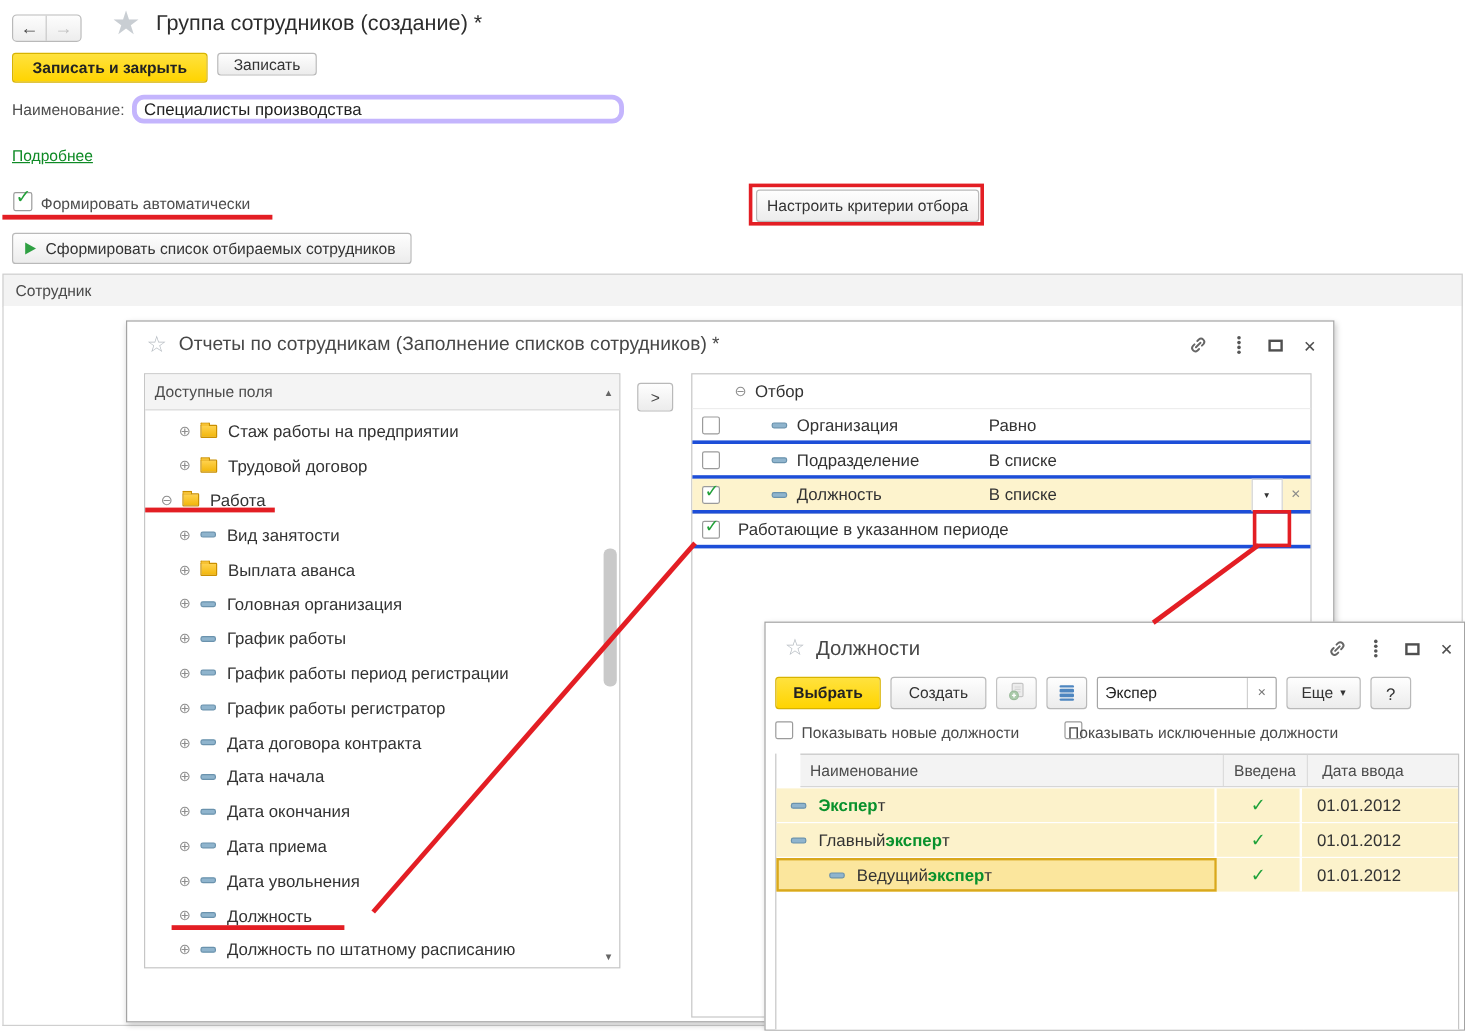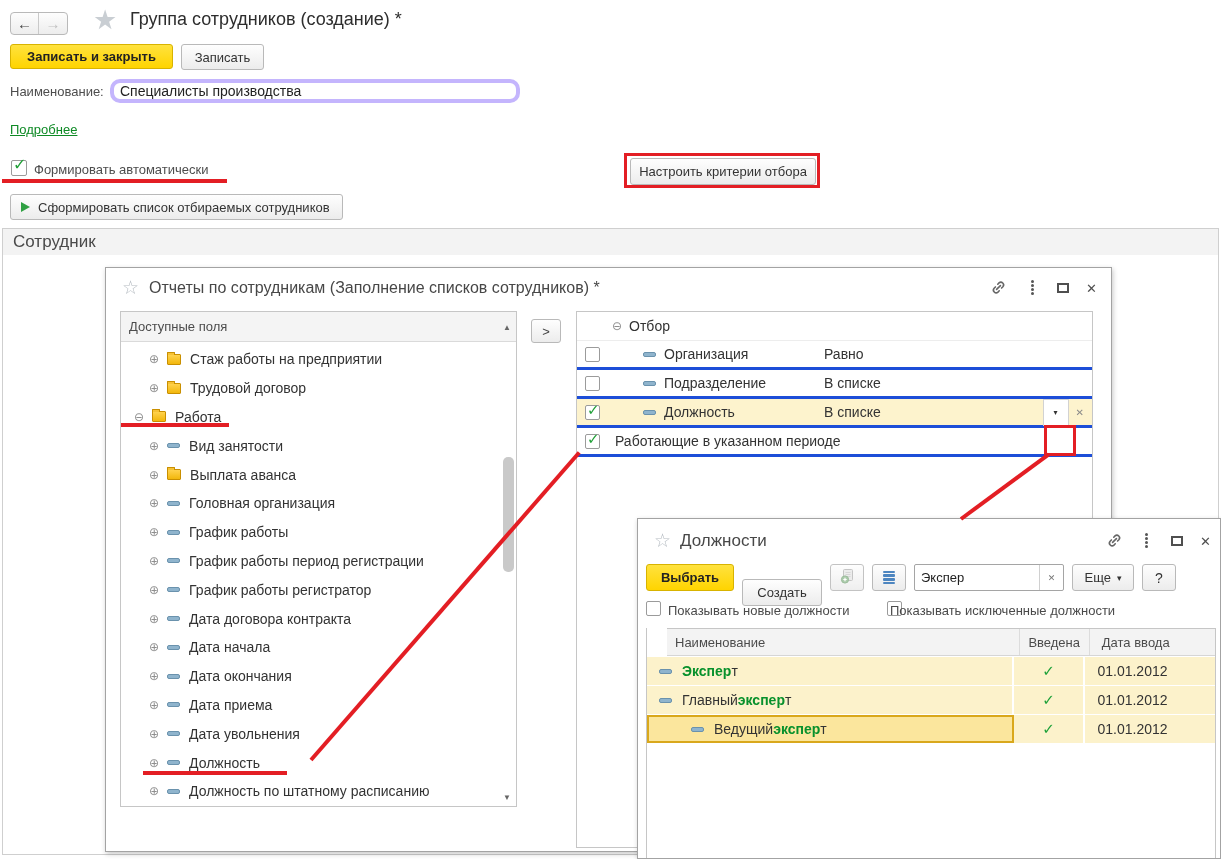--- a/index.html
+++ b/index.html
@@ -47,21 +47,21 @@
             color:#21a038; line-height:1; }
   .cb16 { width:16px; height:16px; }
   .cb16 .mk { font-size:16px; }
 
   .play { width:0; height:0; border-left:9px solid #2fa043;
           border-top:5px solid transparent; border-bottom:5px solid transparent; margin-right:8px;}
 
   
   .sec-header { left:2px; top:228px; width:1217px; height:28px; background:#f3f3f3;
     border:1px solid #cfcfcf; display:flex; align-items:center; padding-left:10px;
-    font-size:17px; color:#4a4a4a; }
+    font-size:13px; color:#4a4a4a; }
   .sec-body { left:2px; top:255px; width:1217px; height:600px; background:#fff;
     border:1px solid #cfcfcf; border-top:none; }
 
   
   .dialog { background:#fff; border:1px solid #a3a3a3; box-shadow:1px 2px 5px rgba(0,0,0,.22); }
   .dlg-star { font-size:19px; color:#b6bcc2; }
   .dlg-title { font-size:16px; color:#474747; white-space:nowrap; }
   .ico { color:#555; }
   .vdots { display:flex; flex-direction:column; gap:1px; }
   .vdots i { width:3px; height:3px; border-radius:50%; background:#555; }
@@ -157,21 +157,21 @@
 
 
 <div class="abs navgroup">
   <div class="navcell back">←</div>
   <div class="navcell fwd">→</div>
 </div>
 <div class="abs star-big">★</div>
 <div class="abs page-title">Группа сотрудников (создание) *</div>
 
 <div class="abs btn btn-yellow" style="left:10px; top:44px; width:163px; height:25px;">Записать и закрыть</div>
-<div class="abs btn" style="left:181px; top:44px; width:83px; height:26px;">Записать</div>
+<div class="abs btn" style="left:181px; top:44px; width:83px; height:19px;">Записать</div>
 
 <div class="abs lbl" style="left:10px; top:84px;">Наименование:</div>
 <input class="abs txt" style="left: 110px; top: 79px; width: 410px; height: 24px;" value="Специалисты производства">
 
 <div class="abs link-green" style="left:10px; top:122px;">Подробнее</div>
 
 <span class="abs cb cb16" style="left:11px; top:160px;">
   <span class="mk">✓</span>
 </span>
 <div class="abs lbl" style="left:34px; top:162px;">Формировать автоматически</div>
@@ -375,21 +375,21 @@
   <span class="abs vdots" style="left:507px; top:14px;">
       <i></i>
       <i></i>
       <i></i>
       <i></i>
     </span>
   <span class="abs maxbox" style="left:533px; top:17px;"></span>
   <span class="abs closex" style="left:562px; top:15px;">✕</span>
 
   <div class="abs btn btn-yellow" style="left:8px; top:45px; width:88px; height:27px;">Выбрать</div>
-  <div class="abs btn" style="left:104px; top:60px; width:80px; height:27px;">Создать</div>
+  <div class="abs btn" style="left:104px; top:45px; width:80px; height:27px;">Создать</div>
   <div class="abs btn ibtn" style="left:192px; top:45px; width:34px; height:27px; opacity:.85;">
     <span>
       <svg width="15" height="16" viewBox="0 0 15 16">
           <rect x="3.5" y="1.5" width="9" height="11" rx="1" fill="#e9e9e9" stroke="#bcbcbc"></rect>
           <path d="M5.5 4.5h5M5.5 6.5h5M5.5 8.5h5" stroke="#cfcfcf"></path>
           <circle cx="5" cy="11.5" r="3.6" fill="#9dc39d" stroke="#8ab08a"></circle>
           <path d="M5 9.8v3.4M3.3 11.5h3.4" stroke="#fff" stroke-width="1.2"></path>
         </svg>
     </span>
   </div>

